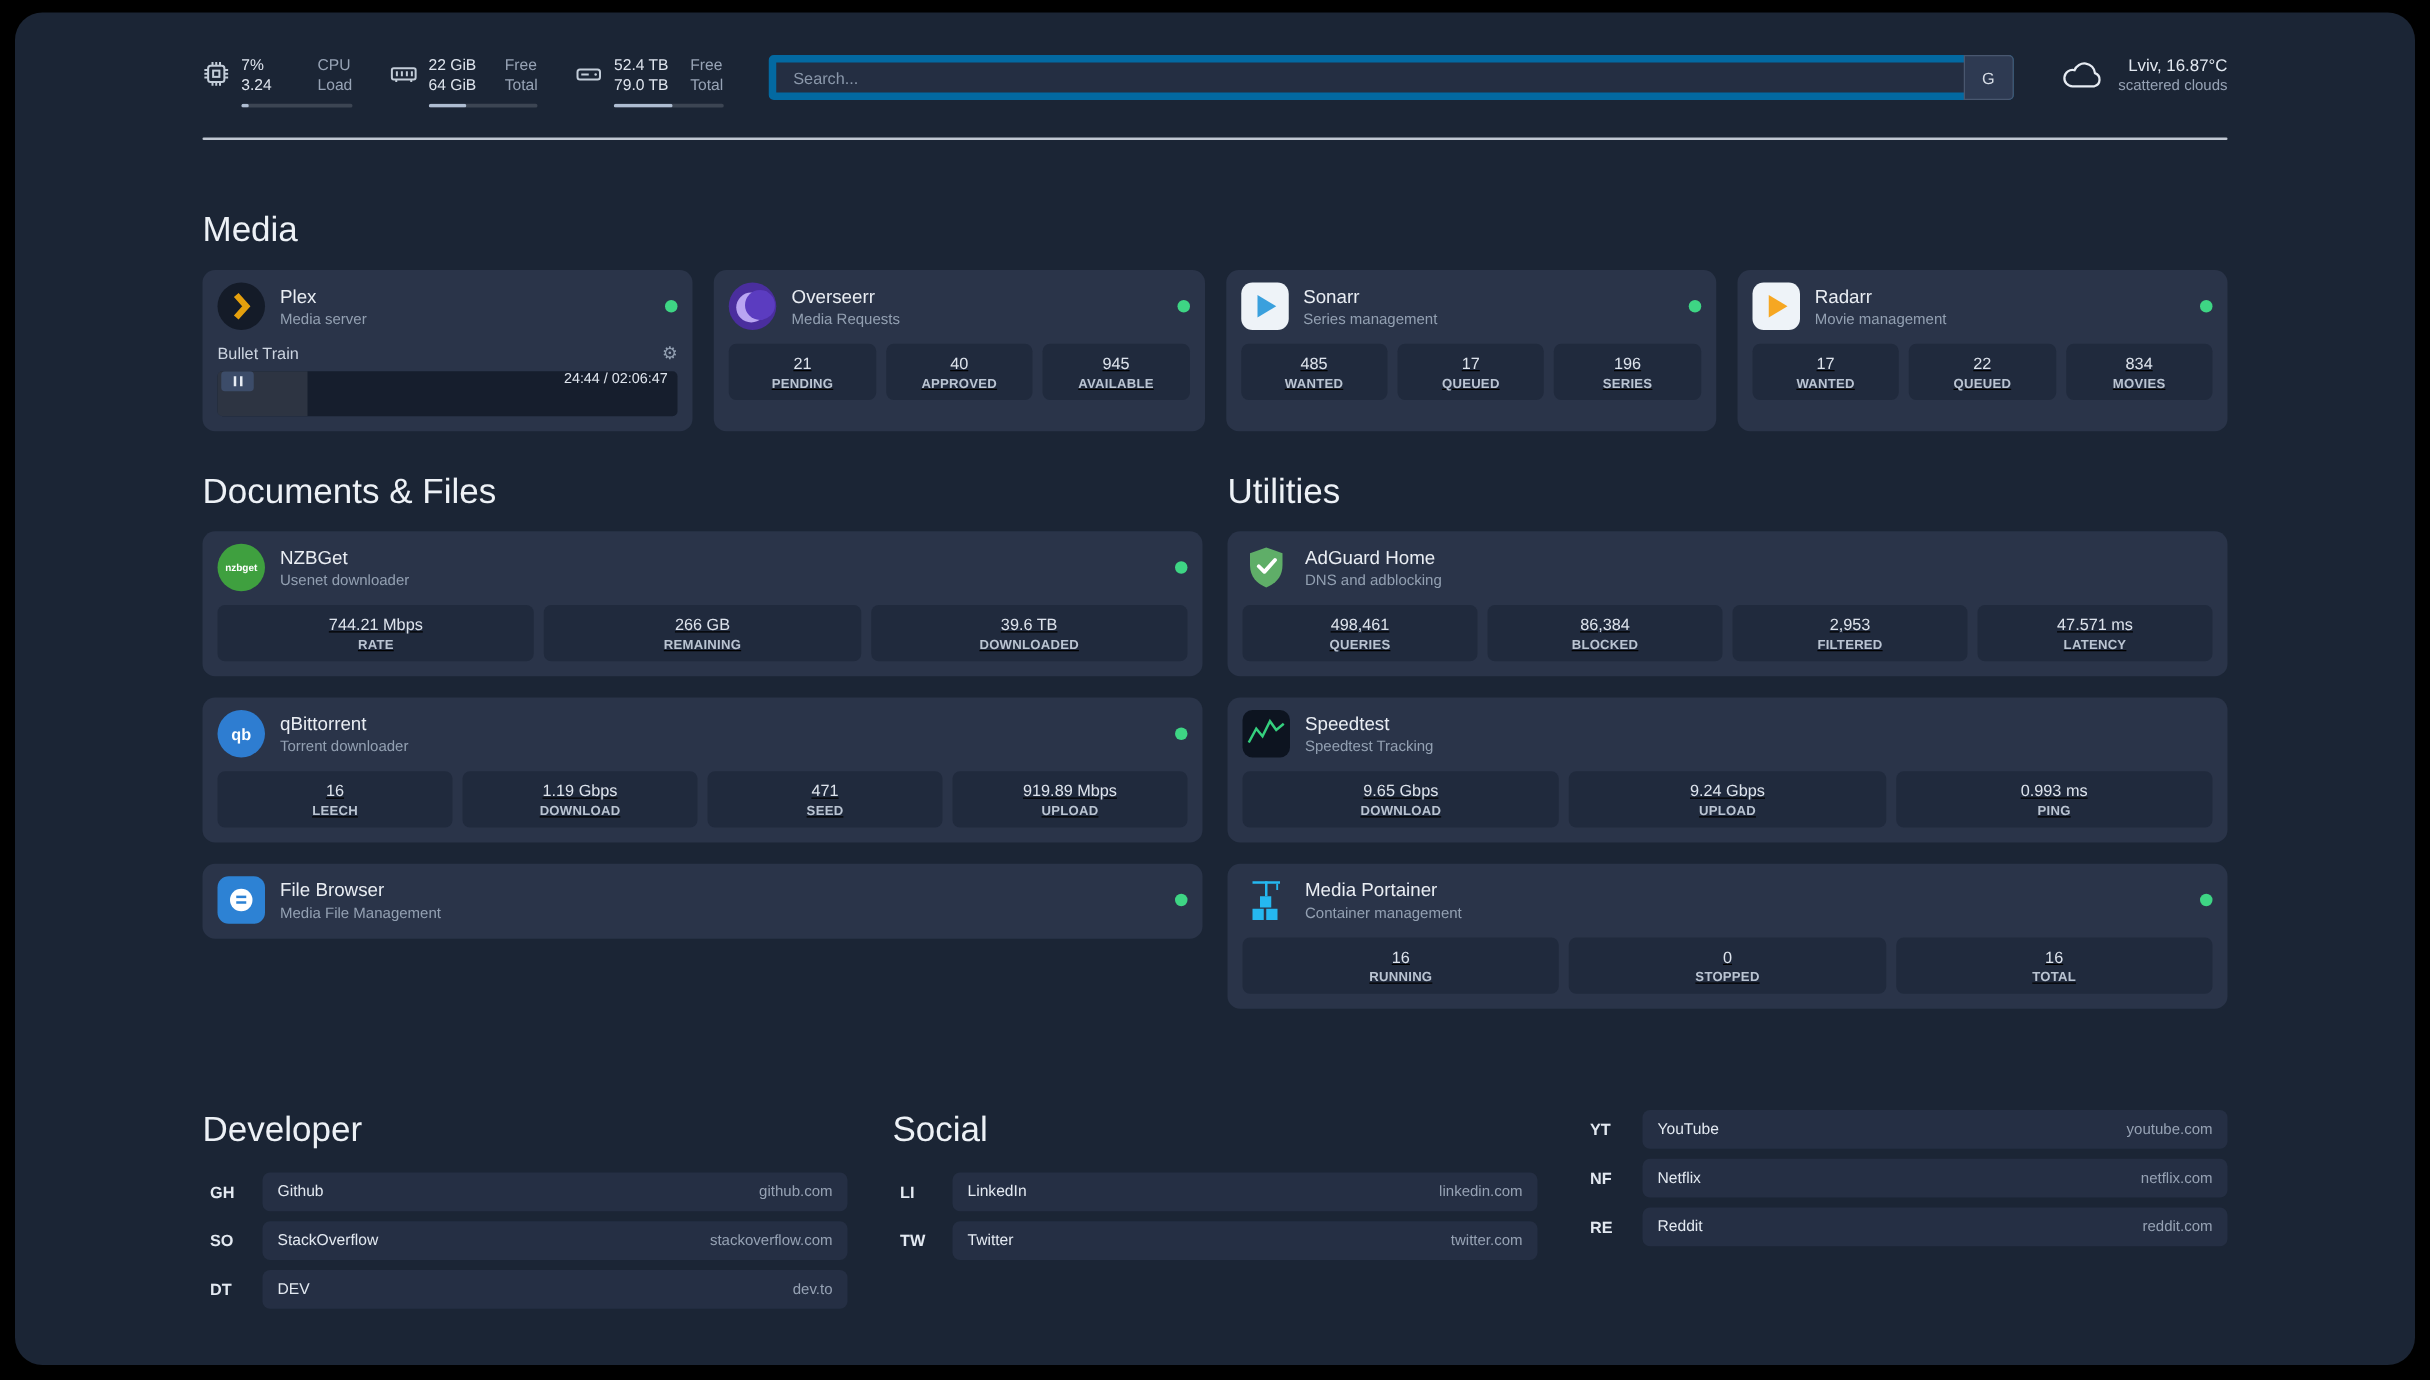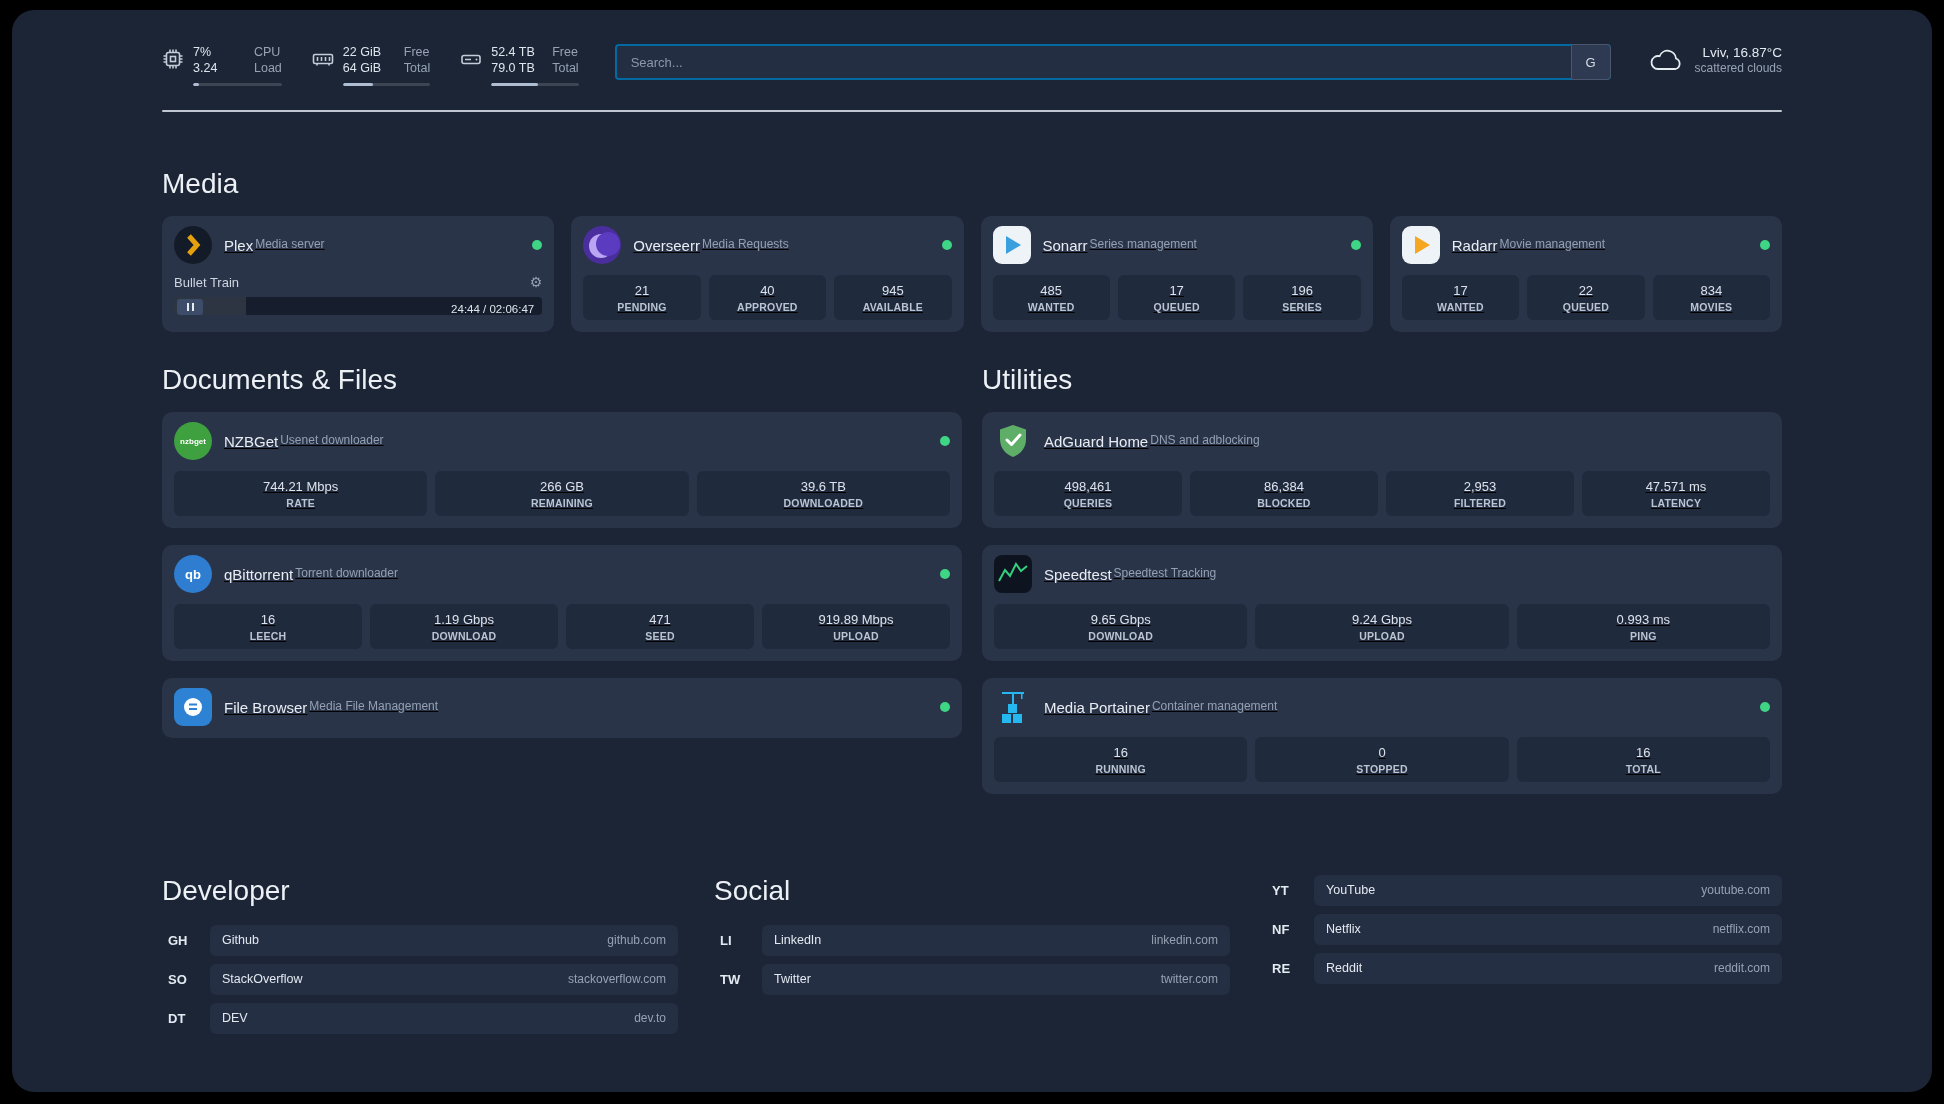--- a/index.html
+++ b/index.html
@@ -13,21 +13,21 @@
   .res { position:relative; display:flex; gap:9px; margin-right:30px; padding-bottom:10px; }
   .res svg { width:22px; height:22px; margin-top:4px; flex:none; }
   .res .col { display:flex; flex-direction:column; font-size:12.5px; line-height:16px; }
   .res .vals { color:#dfe5ee; min-width:46px; }
   .res .labs { color:#97a3b5; margin-left:6px; }
   .res .bar { position:absolute; left:31px; right:0; bottom:0; height:3px;
               background:rgba(255,255,255,.15); border-radius:2px; overflow:hidden; }
   .res .bar i { display:block; height:100%; background:#aebdd2; border-radius:2px; }
 
   .search { flex:1; position:relative; margin:0 36px 0 6px; height:36px; margin-top:0; }
-  .search input { width:100%; height:100%; background:#242e42; border:2px solid #0369a1;
+  .search input { width:100%; height:100%; background:#242e42; border:6px solid #0369a1;
                   border-radius:4px; color:#cdd6e2; font-size:13px; padding:0 52px 0 14px; outline:none; }
   .search input::placeholder { color:#8b98ab; }
   .search .provider { position:absolute; right:0; top:0; height:36px; width:40px; background:#2e3a52;
                       border:1px solid #49576f; border-radius:0 4px 4px 0; display:flex;
                       align-items:center; justify-content:center; color:#d7dde6; font-size:13px; cursor:pointer; }
 
   .weather { display:flex; align-items:center; gap:10px; margin-top:0;text-align:right; }
   .weather svg { width:38px; height:30px; }
   .weather .t1 { font-size:13.5px; color:#e3e9f1; line-height:17px; }
   .weather .t2 { font-size:12px; color:#97a3b5; line-height:15px; }
@@ -39,35 +39,35 @@
   .sec.media-h { margin:56px 0 16px; }
   .mid .sec { margin:0 0 16px; }
   .bookmarks .sec { margin:0 0 18px; }
 
   .media-grid { display:grid; grid-template-columns:repeat(4,1fr); gap:17px; }
 
   .card { background:#2a3449; border-radius:10px; padding:10px 12px 12px; }
   .card-head { display:flex; align-items:center; gap:12px; cursor:pointer; }
   .icon { width:38px; height:38px; flex:none; display:flex; align-items:center; justify-content:center;
           position:relative; overflow:hidden; }
-  .titles { display:flex; flex-direction:row; gap:2px;text-decoration:underline; }
+  .titles { display:flex; flex-direction:column; gap:2px; }
   .svc-name { font-size:15px; color:#e9edf3; }
   .svc-desc { font-size:12px; color:#93a0b2; }
   .dot { width:10px; height:10px; border-radius:50%; background:#3ed584; margin-left:auto; flex:none; }
 
   .stats { display:flex; gap:8px; margin-top:11px;text-decoration:underline; }
   .stat { flex:1; background:#202a3d; border-radius:6px; text-align:center; padding:8px 2px 7px; }
   .stat-value { font-size:13px; color:#dde3ec; }
   .stat-label { font-size:10.5px; font-weight:700; color:#bac4d2; margin-top:3px; letter-spacing:.2px; }
 
   
   .plex-row { display:flex; align-items:center; margin-top:10px; font-size:13px; color:#cdd5e1; }
   .gear { margin-left:auto; color:#93a0b2; font-size:14px; cursor:pointer; }
-  .plex-strip { margin-top:7px; height:18px; background:#161e2d; border-radius:4px; position:relative;
-                display:flex; align-items:flex-end; overflow:hidden; }
+  .plex-strip { margin-top:7px; height:36px; background:#161e2d; border-radius:4px; position:relative;
+                display:flex; align-items:flex-start; overflow:hidden; }
   .plex-strip .fill { position:absolute; left:0; top:0; bottom:0; background:rgba(255,255,255,.10); }
   .pause { position:relative; width:26px; height:16px; margin-left:3px; background:#3c4c69; border:none;
            border-radius:3px; display:flex; align-items:center; justify-content:center; gap:3px; cursor:pointer; }
   .pause i { display:block; width:2px; height:8px; background:#e8edf4; }
   .ptime { margin-left:auto; padding-right:8px; font-size:11.5px; color:#dfe5ee; position:relative; }
 
   .mid { display:grid; grid-template-columns:1fr 1fr; column-gap:20px; margin-top:32px; align-items:start; }
   .mid .card { margin-bottom:17px; }
 
   

